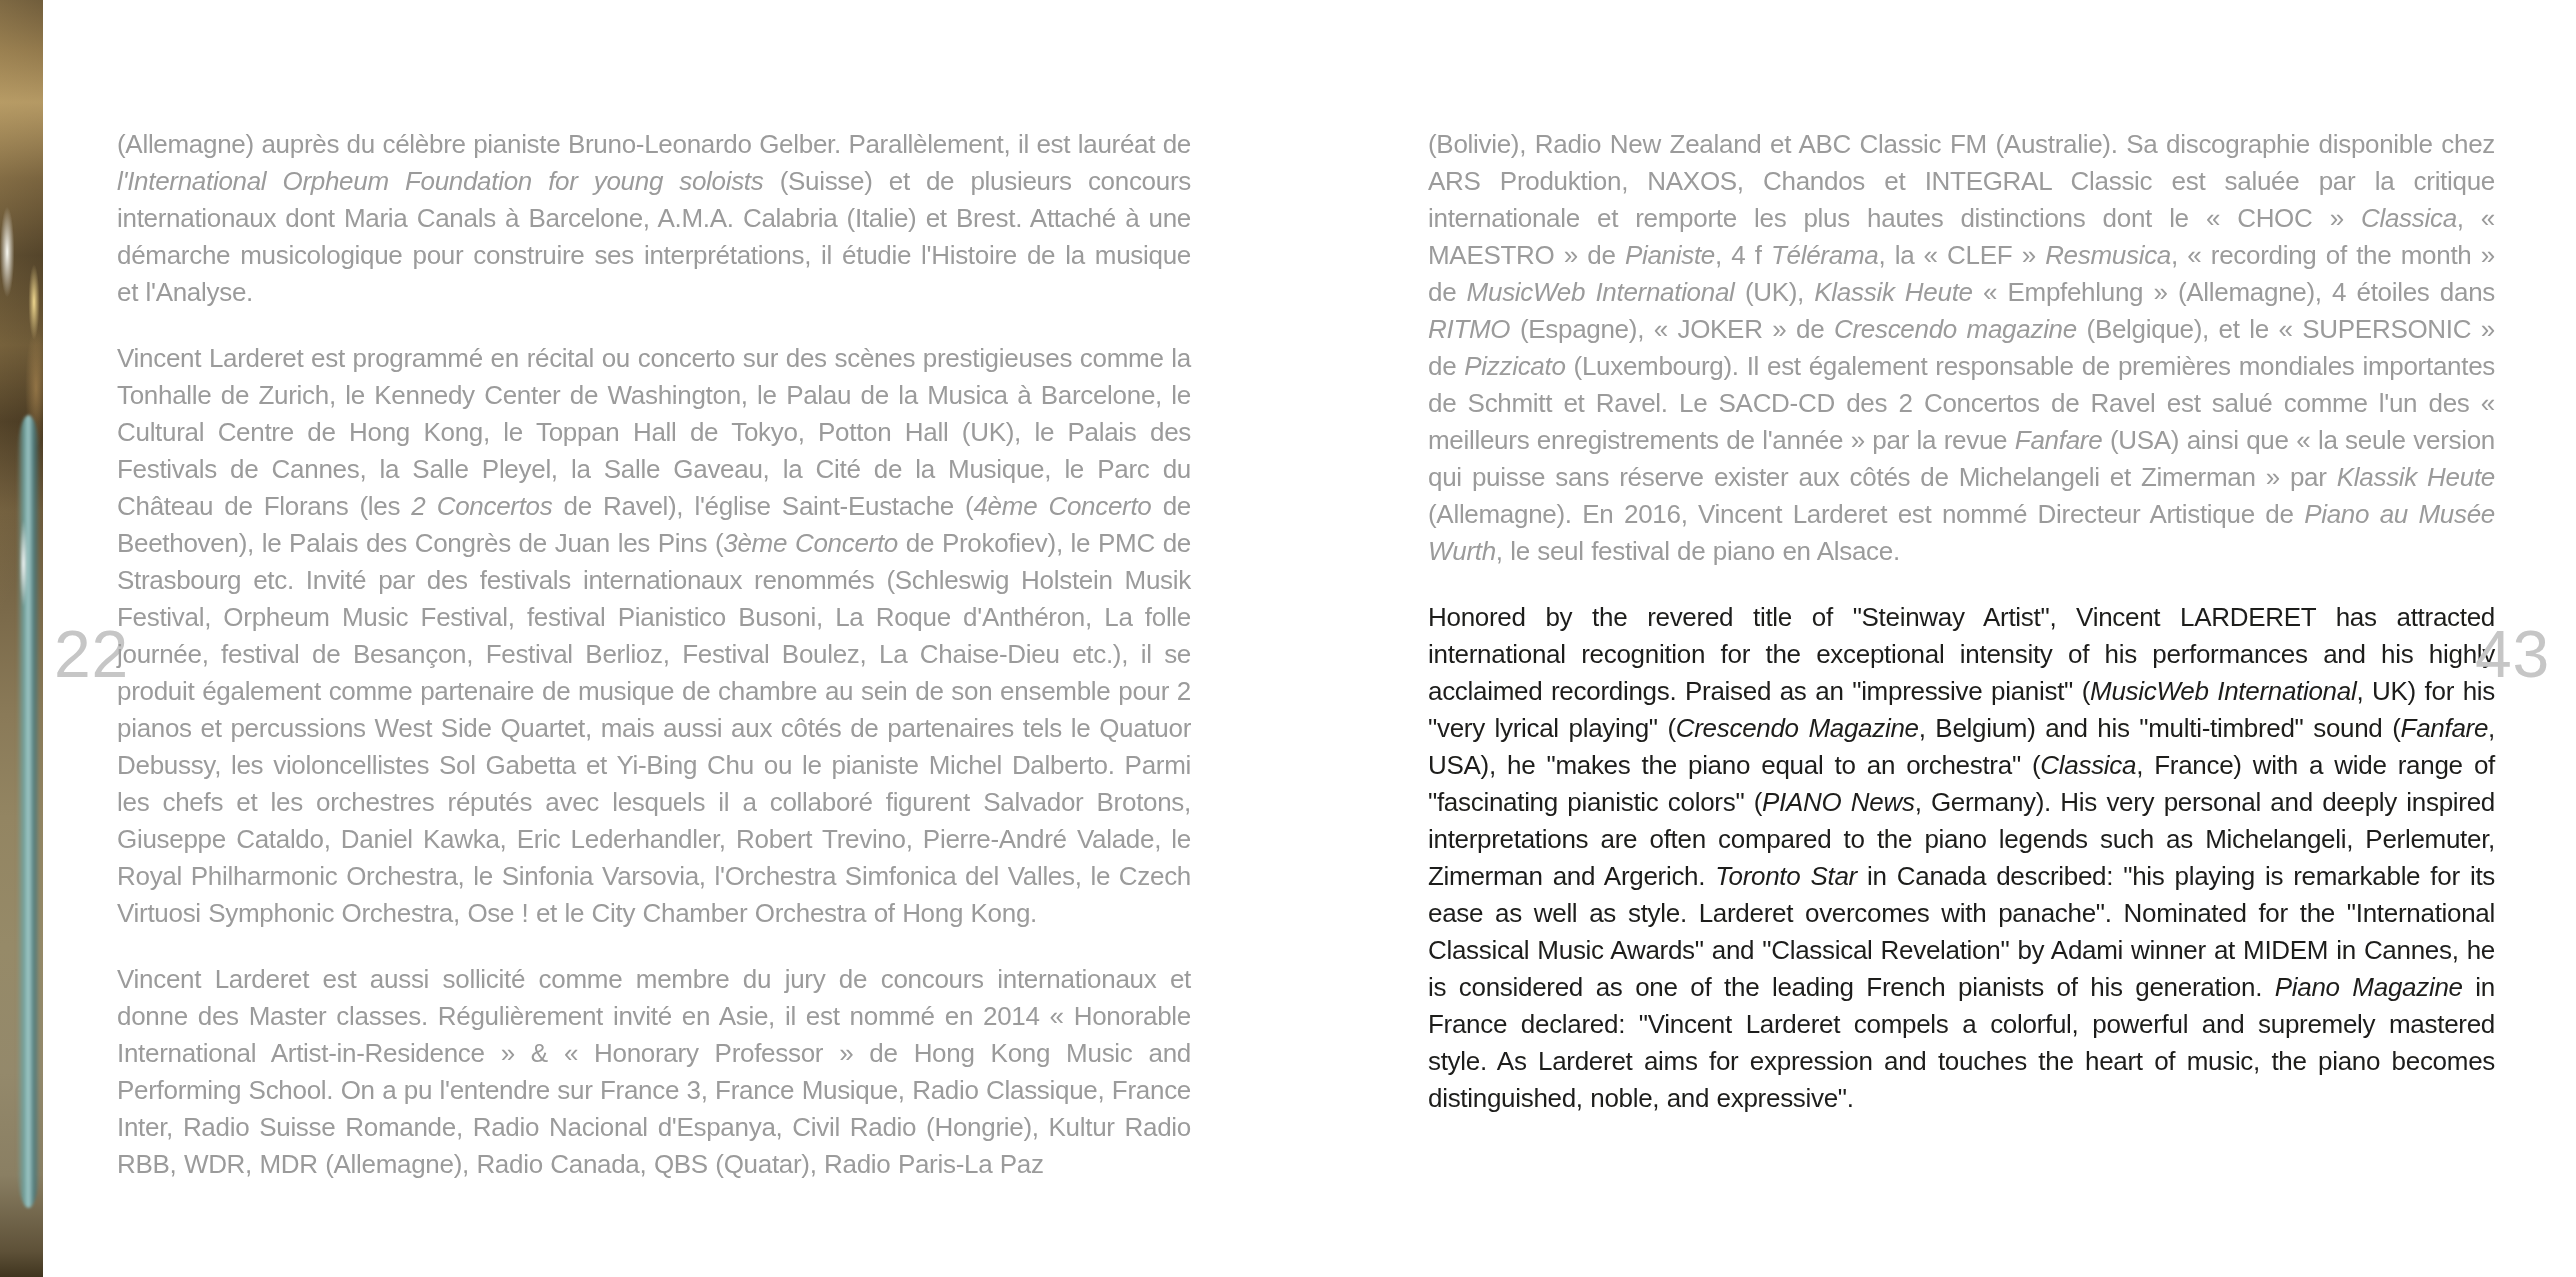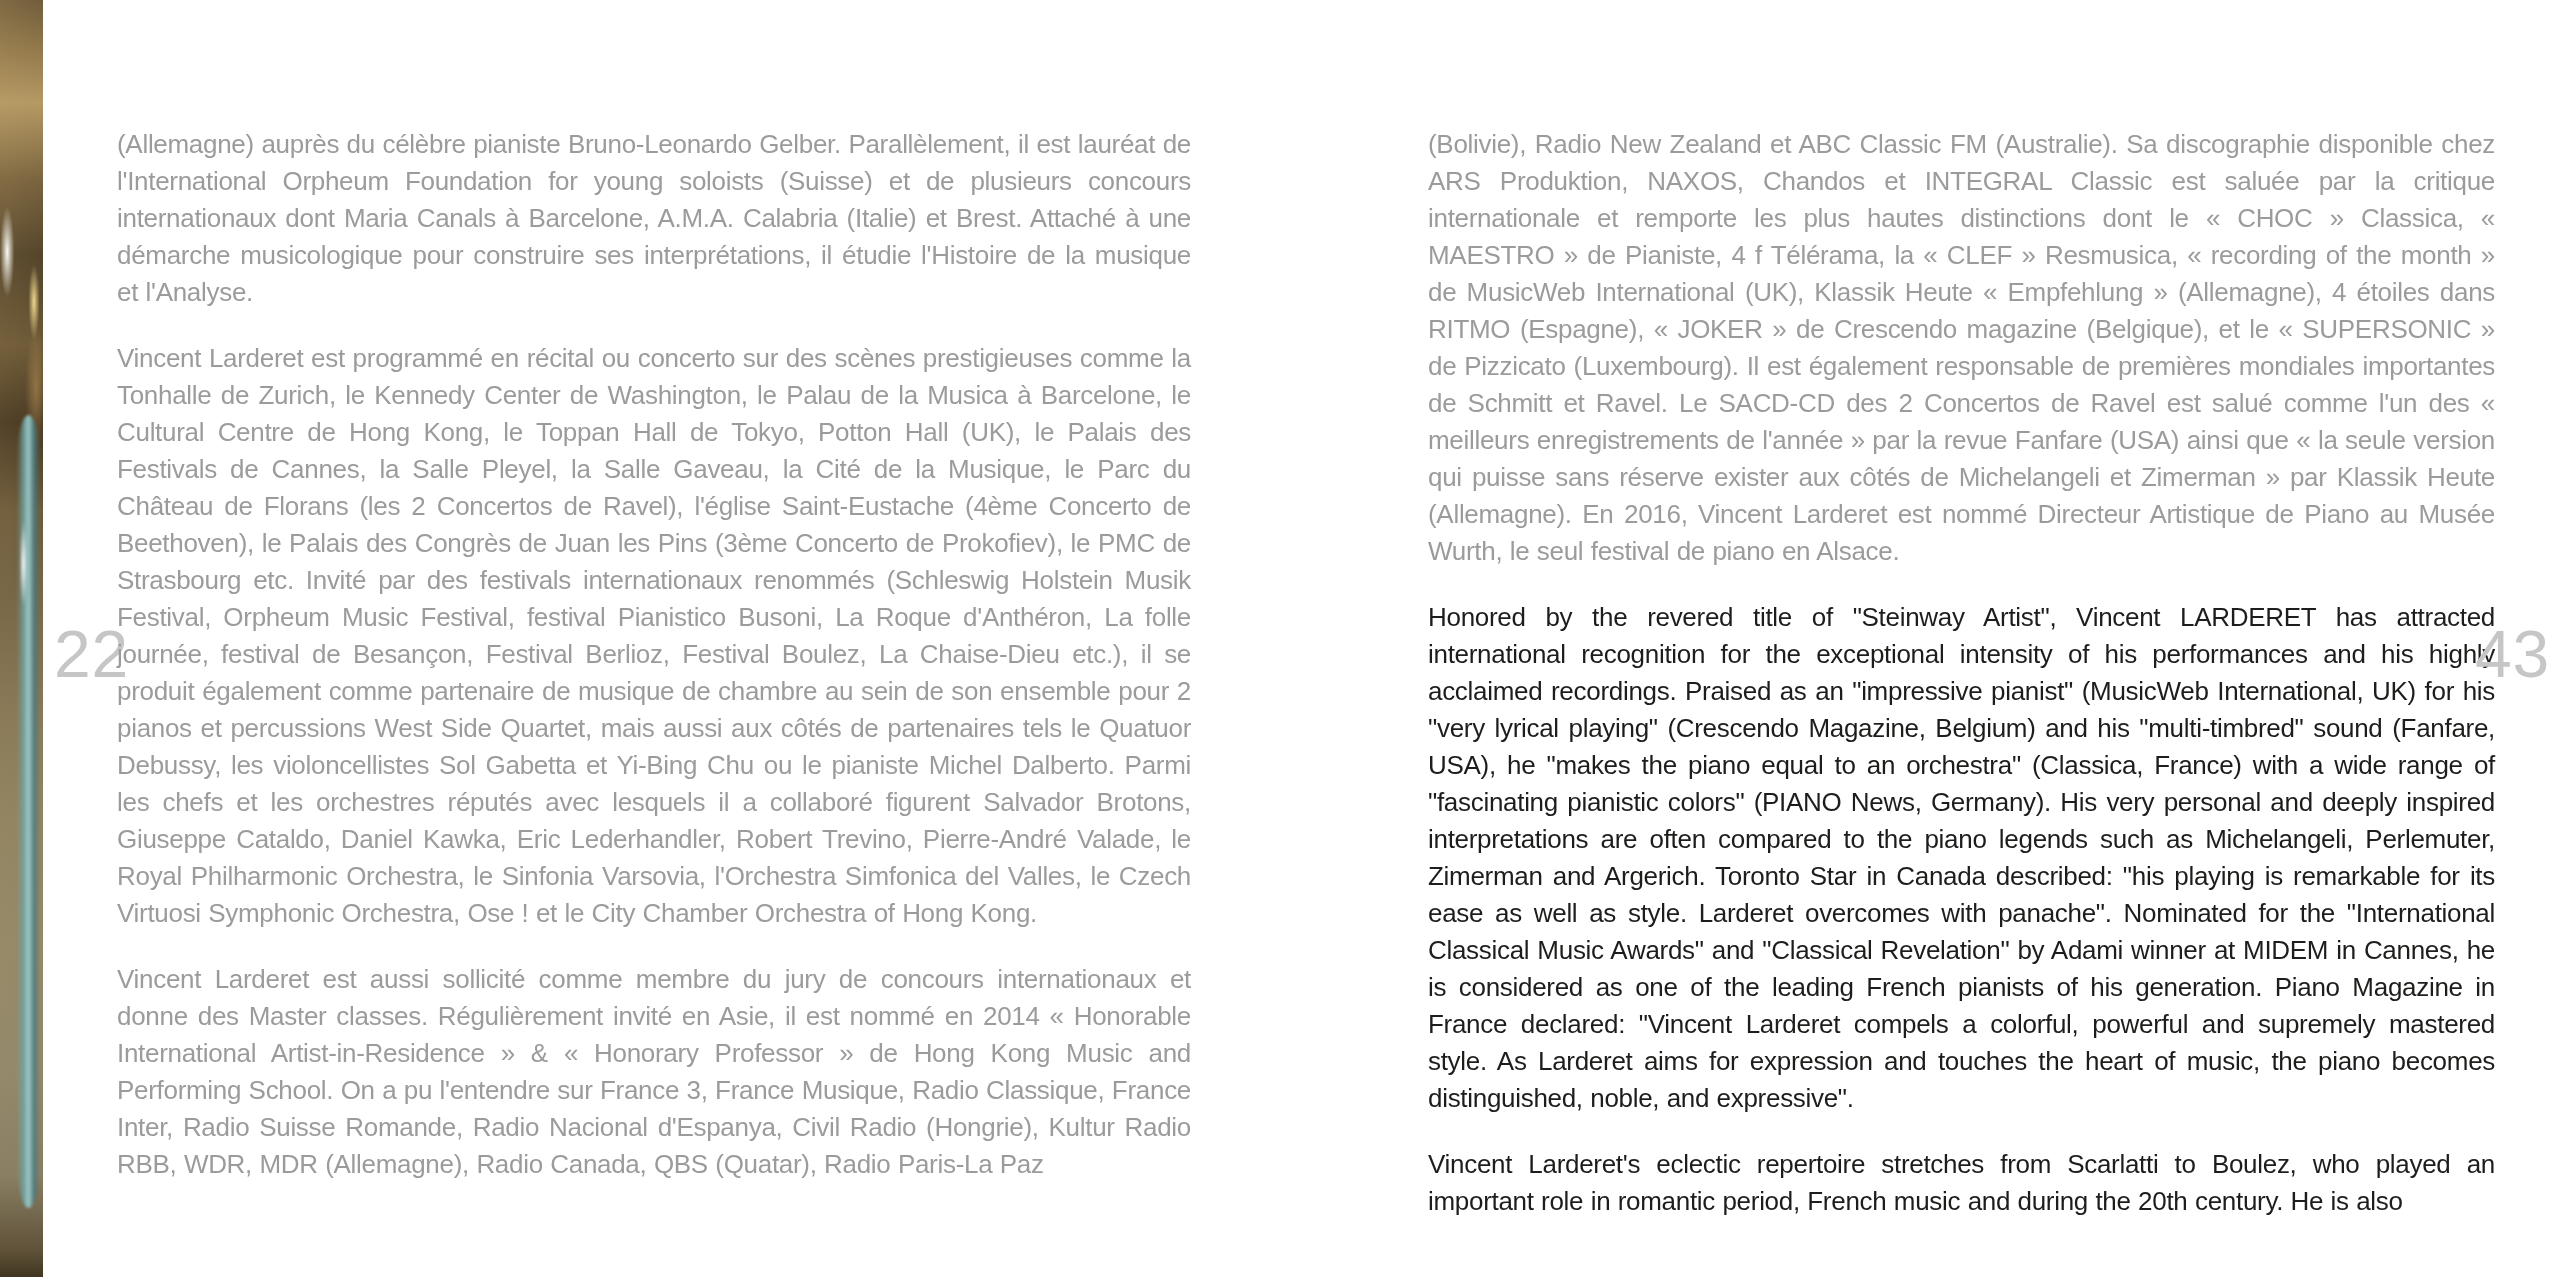--- a/index.html
+++ b/index.html
@@ -82,21 +82,21 @@
     margin: 0 0 29px 0;
     font-size: 26px;
     line-height: 37px;
     letter-spacing: -0.3px;
     font-weight: 300;
     text-align: justify;
     word-spacing: 0.5px;
   }
   .tone-gray { color: var(--text-gray, #9b9b9b); }
   .tone-dark { color: var(--text-dark, #1d1d1b); }
-  .it { }
+  .it { font-style: italic; }
   .page-number {
     position: absolute;
     top: 627px;
     font-size: 66px;
     line-height: 54px;
     font-weight: 300;
     color: var(--page-number, #c6c6c6);
     letter-spacing: 0.9px;
   }
   .page-number-left { left: 54px; }
@@ -113,19 +113,18 @@
 
   <div class="text-column column-left">
       <p class="para tone-gray"><span>(Allemagne) auprès du célèbre pianiste Bruno-Leonardo Gelber. Parallèlement, il est lauréat de </span><span class="it">l'International Orpheum Foundation for young soloists</span><span> (Suisse) et de plusieurs concours internationaux dont Maria Canals à Barcelone, A.M.A. Calabria (Italie) et Brest. Attaché à une démarche musicologique pour construire ses interprétations, il étudie l'Histoire de la musique et l'Analyse.</span></p>
       <p class="para tone-gray"><span>Vincent Larderet est programmé en récital ou concerto sur des scènes prestigieuses comme la Tonhalle de Zurich, le Kennedy Center de Washington, le Palau de la Musica à Barcelone, le Cultural Centre de Hong Kong, le Toppan Hall de Tokyo, Potton Hall (UK), le Palais des Festivals de Cannes, la Salle Pleyel, la Salle Gaveau, la Cité de la Musique, le Parc du Château de Florans (les </span><span class="it">2 Concertos</span><span> de Ravel), l'église Saint-Eustache (</span><span class="it">4ème Concerto</span><span> de Beethoven), le Palais des Congrès de Juan les Pins (</span><span class="it">3ème Concerto</span><span> de Prokofiev), le PMC de Strasbourg etc. Invité par des festivals internationaux renommés (Schleswig Holstein Musik Festival, Orpheum Music Festival, festival Pianistico Busoni, La Roque d'Anthéron, La folle journée, festival de Besançon, Festival Berlioz, Festival Boulez, La Chaise-Dieu etc.), il se produit également comme partenaire de musique de chambre au sein de son ensemble pour 2 pianos et percussions West Side Quartet, mais aussi aux côtés de partenaires tels le Quatuor Debussy, les violoncellistes Sol Gabetta et Yi-Bing Chu ou le pianiste Michel Dalberto. Parmi les chefs et les orchestres réputés avec lesquels il a collaboré figurent Salvador Brotons, Giuseppe Cataldo, Daniel Kawka, Eric Lederhandler, Robert Trevino, Pierre-André Valade, le Royal Philharmonic Orchestra, le Sinfonia Varsovia, l'Orchestra Simfonica del Valles, le Czech Virtuosi Symphonic Orchestra, Ose ! et le City Chamber Orchestra of Hong Kong.</span></p>
       <p class="para tone-gray"><span>Vincent Larderet est aussi sollicité comme membre du jury de concours internationaux et donne des Master classes. Régulièrement invité en Asie, il est nommé en 2014 « Honorable International Artist-in-Residence » &amp; « Honorary Professor » de Hong Kong Music and Performing School. On a pu l'entendre sur France 3, France Musique, Radio Classique, France Inter, Radio Suisse Romande, Radio Nacional d'Espanya, Civil Radio (Hongrie), Kultur Radio RBB, WDR, MDR (Allemagne), Radio Canada, QBS (Quatar), Radio Paris-La Paz</span></p>
     </div>
 
   <div class="text-column column-right">
       <p class="para tone-gray"><span>(Bolivie), Radio New Zealand et ABC Classic FM (Australie). Sa discographie disponible chez ARS Produktion, NAXOS, Chandos et INTEGRAL Classic est saluée par la critique internationale et remporte les plus hautes distinctions dont le « CHOC » </span><span class="it">Classica</span><span>, « MAESTRO » de </span><span class="it">Pianiste</span><span>, 4 f </span><span class="it">Télérama</span><span>, la « CLEF » </span><span class="it">Resmusica</span><span>, « recording of the month » de </span><span class="it">MusicWeb International</span><span> (UK), </span><span class="it">Klassik Heute</span><span> « Empfehlung » (Allemagne), 4 étoiles dans </span><span class="it">RITMO</span><span> (Espagne), « JOKER » de </span><span class="it">Crescendo magazine</span><span> (Belgique), et le « SUPERSONIC » de </span><span class="it">Pizzicato</span><span> (Luxembourg). Il est également responsable de premières mondiales importantes de Schmitt et Ravel. Le SACD-CD des 2 Concertos de Ravel est salué comme l'un des « meilleurs enregistrements de l'année » par la revue </span><span class="it">Fanfare</span><span> (USA) ainsi que « la seule version qui puisse sans réserve exister aux côtés de Michelangeli et Zimerman » par </span><span class="it">Klassik Heute</span><span> (Allemagne). En 2016, Vincent Larderet est nommé Directeur Artistique de </span><span class="it">Piano au Musée Wurth</span><span>, le seul festival de piano en Alsace.</span></p>
       <p class="para tone-dark"><span>Honored by the revered title of "Steinway Artist", Vincent LARDERET has attracted international recognition for the exceptional intensity of his performances and his highly acclaimed recordings. Praised as an "impressive pianist" (</span><span class="it">MusicWeb International</span><span>, UK) for his "very lyrical playing" (</span><span class="it">Crescendo Magazine</span><span>, Belgium) and his "multi-timbred" sound (</span><span class="it">Fanfare</span><span>, USA), he "makes the piano equal to an orchestra" (</span><span class="it">Classica</span><span>, France) with a wide range of "fascinating pianistic colors" (</span><span class="it">PIANO News</span><span>, Germany). His very personal and deeply inspired interpretations are often compared to the piano legends such as Michelangeli, Perlemuter, Zimerman and Argerich. </span><span class="it">Toronto Star</span><span> in Canada described: "his playing is remarkable for its ease as well as style. Larderet overcomes with panache". Nominated for the "International Classical Music Awards" and "Classical Revelation" by Adami winner at MIDEM in Cannes, he is considered as one of the leading French pianists of his generation. </span><span class="it">Piano Magazine</span><span> in France declared: "Vincent Larderet compels a colorful, powerful and supremely mastered style. As Larderet aims for expression and touches the heart of music, the piano becomes distinguished, noble, and expressive".</span></p>
-      <p class="para tone-dark"><span>Vincent Larderet's eclectic repertoire stretches from Scarlatti to Boulez, who played an important role in romantic period, French music and during the 20th century. He is also</span></p>
     </div>
 
   <div class="page-number page-number-right">43</div>
 
 </div>
 
 
 </body></html>

